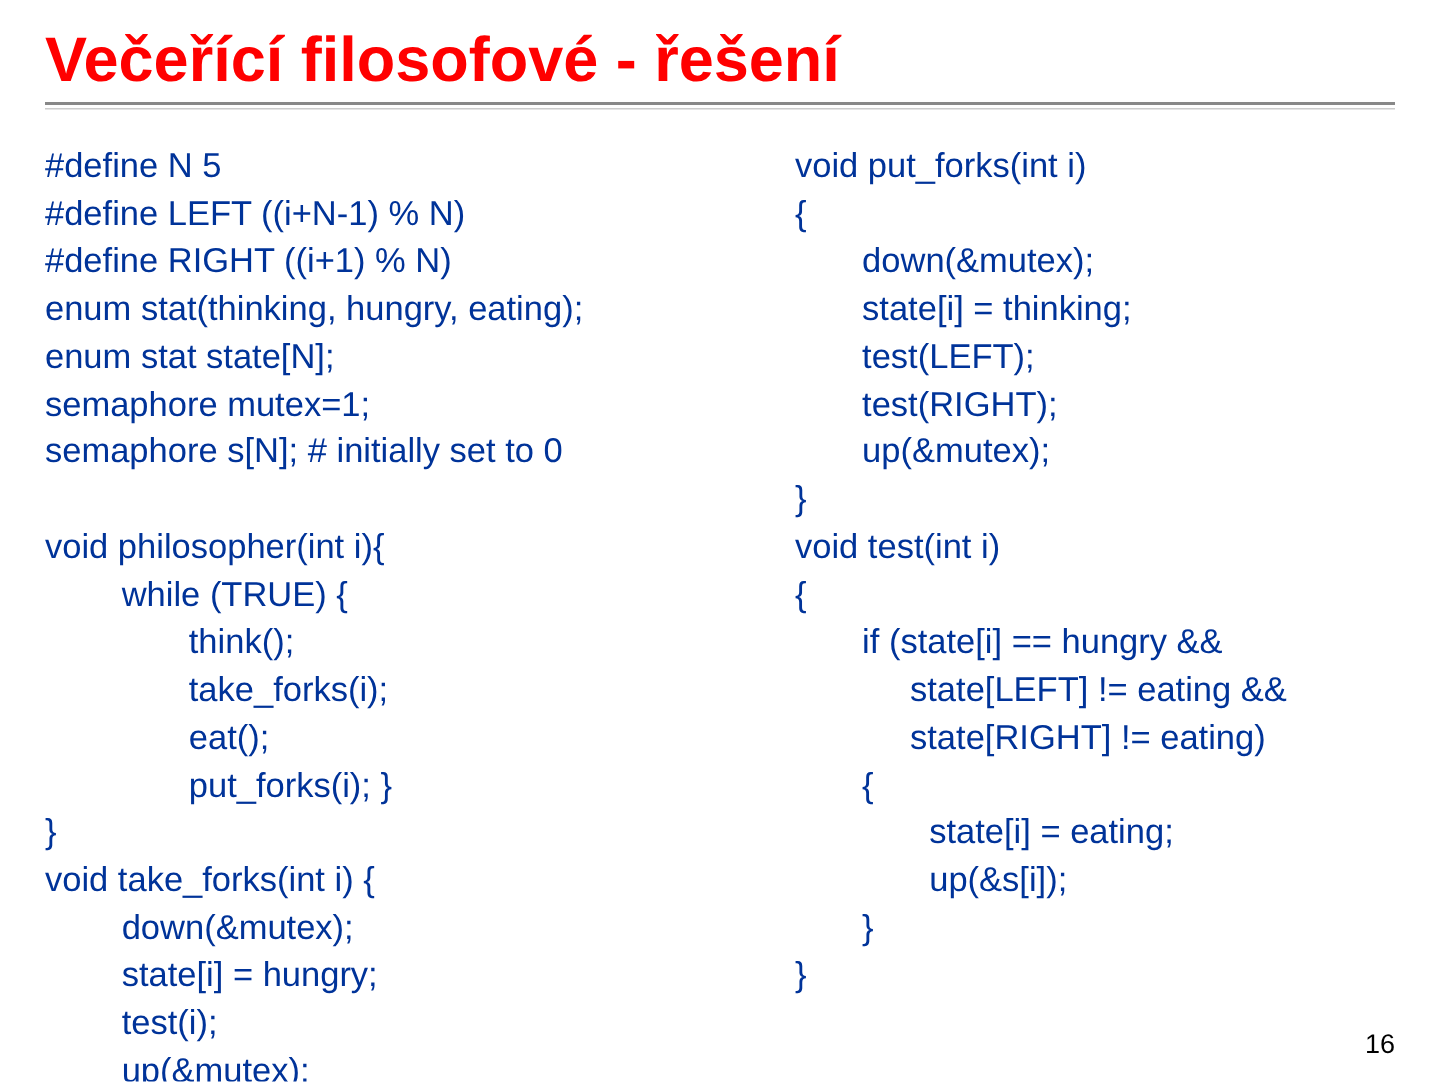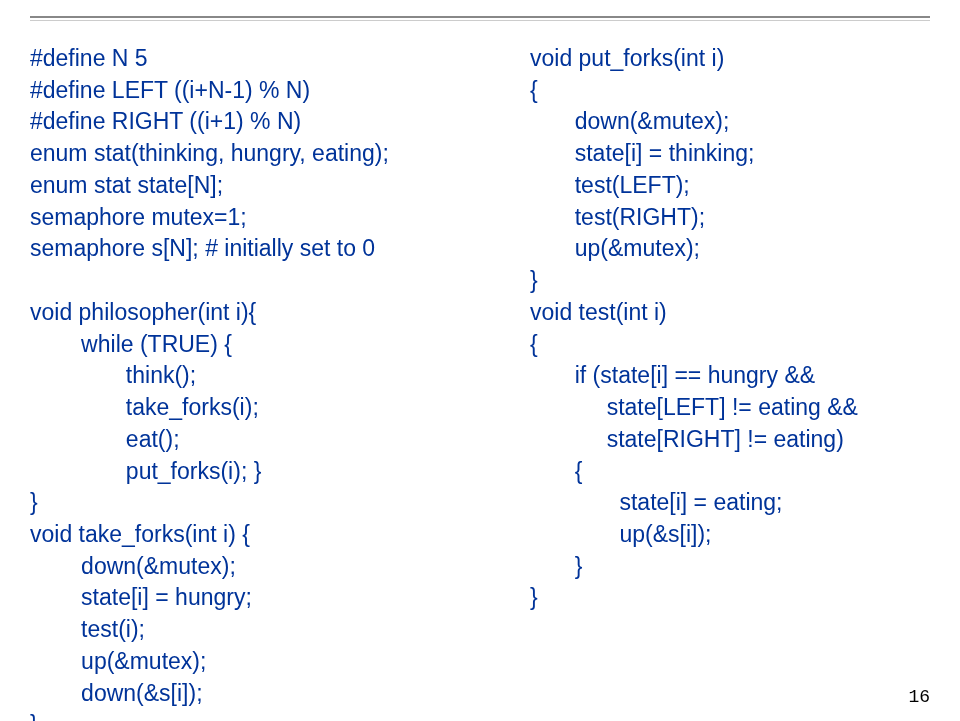--- a/index.html
+++ b/index.html
@@ -46,27 +46,28 @@
   }
   .right-col {
     flex: 1;
   }
   .page-num {
     position: absolute;
     bottom: 14px;
     right: 30px;
     font-size: 18px;
     color: #000;
-    font-family: Liberation Mono, monospace;
+    font-family: Liberation Sans, sans-serif;
   }
 </style>
 </head>
 <body>
 
 <div class="slide">
+  <h1 class="title">Večeřící filosofové - řešení</h1>
   <div class="title-underline"></div>
 
   <div class="content">
     <div class="col left-col">#define N 5
 #define LEFT ((i+N-1) % N)
 #define RIGHT ((i+1) % N)
 enum stat(thinking, hungry, eating);
 enum stat state[N];
 semaphore mutex=1;
 semaphore s[N]; # initially set to 0

